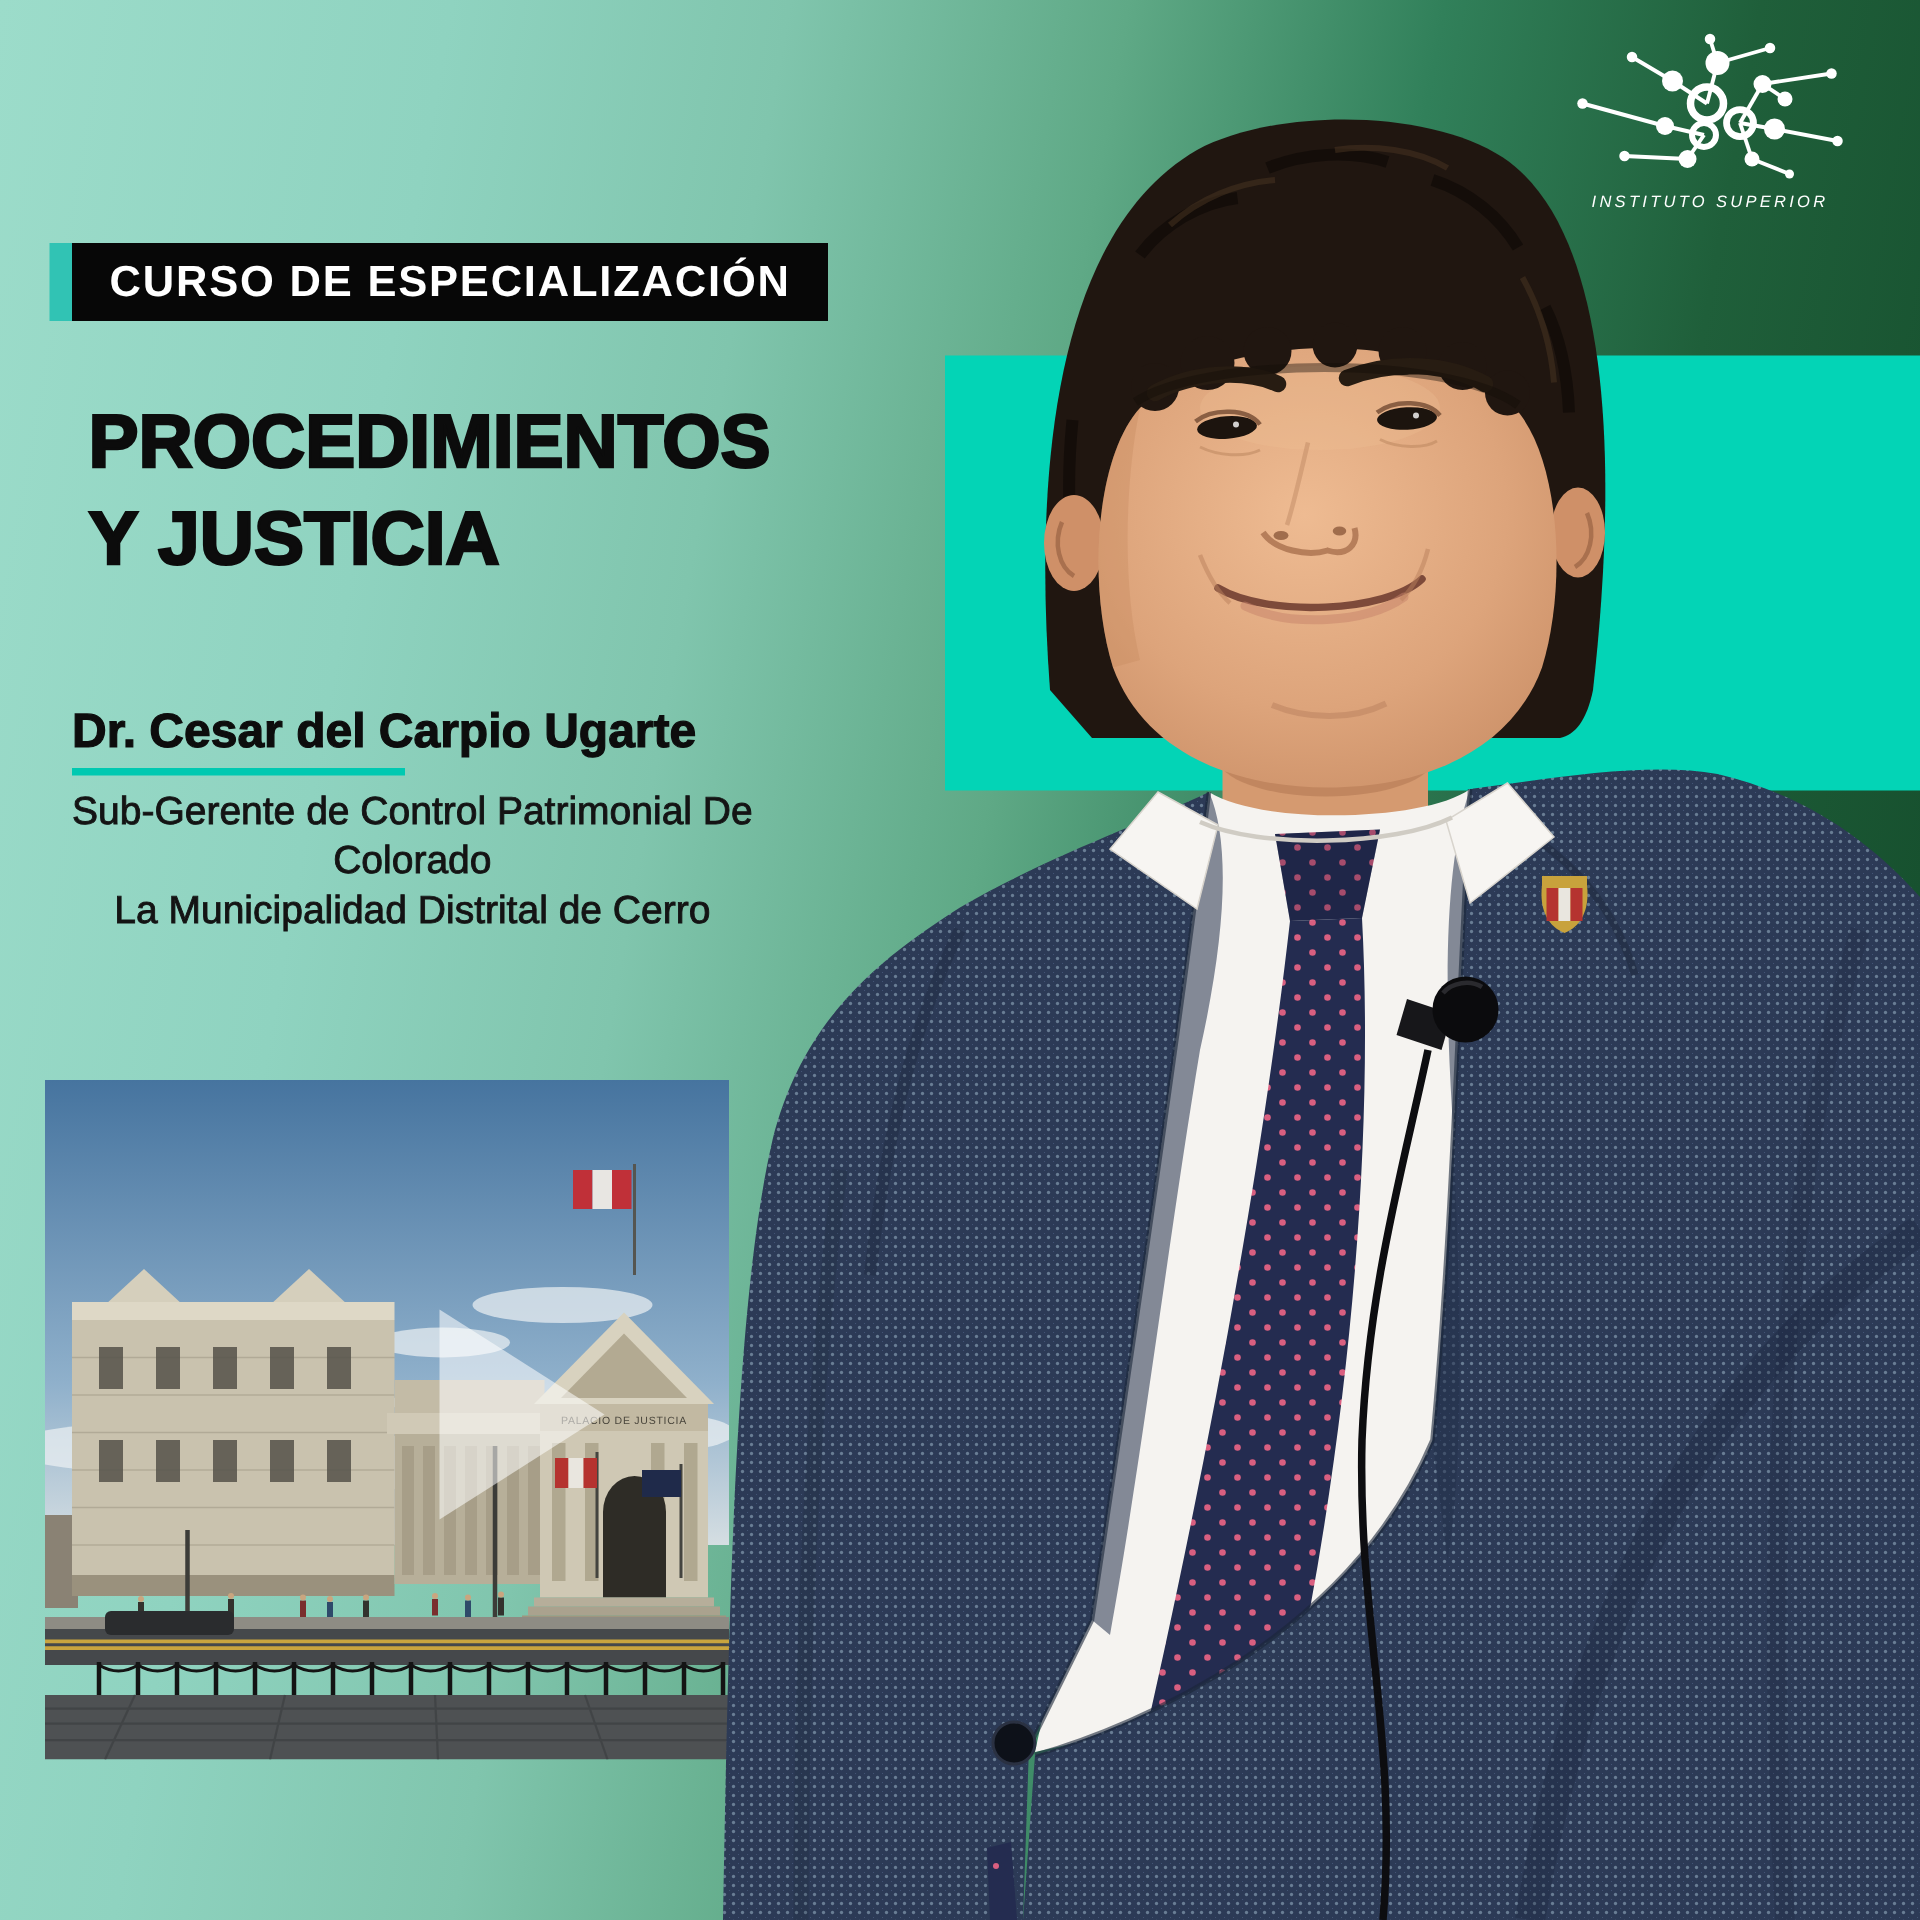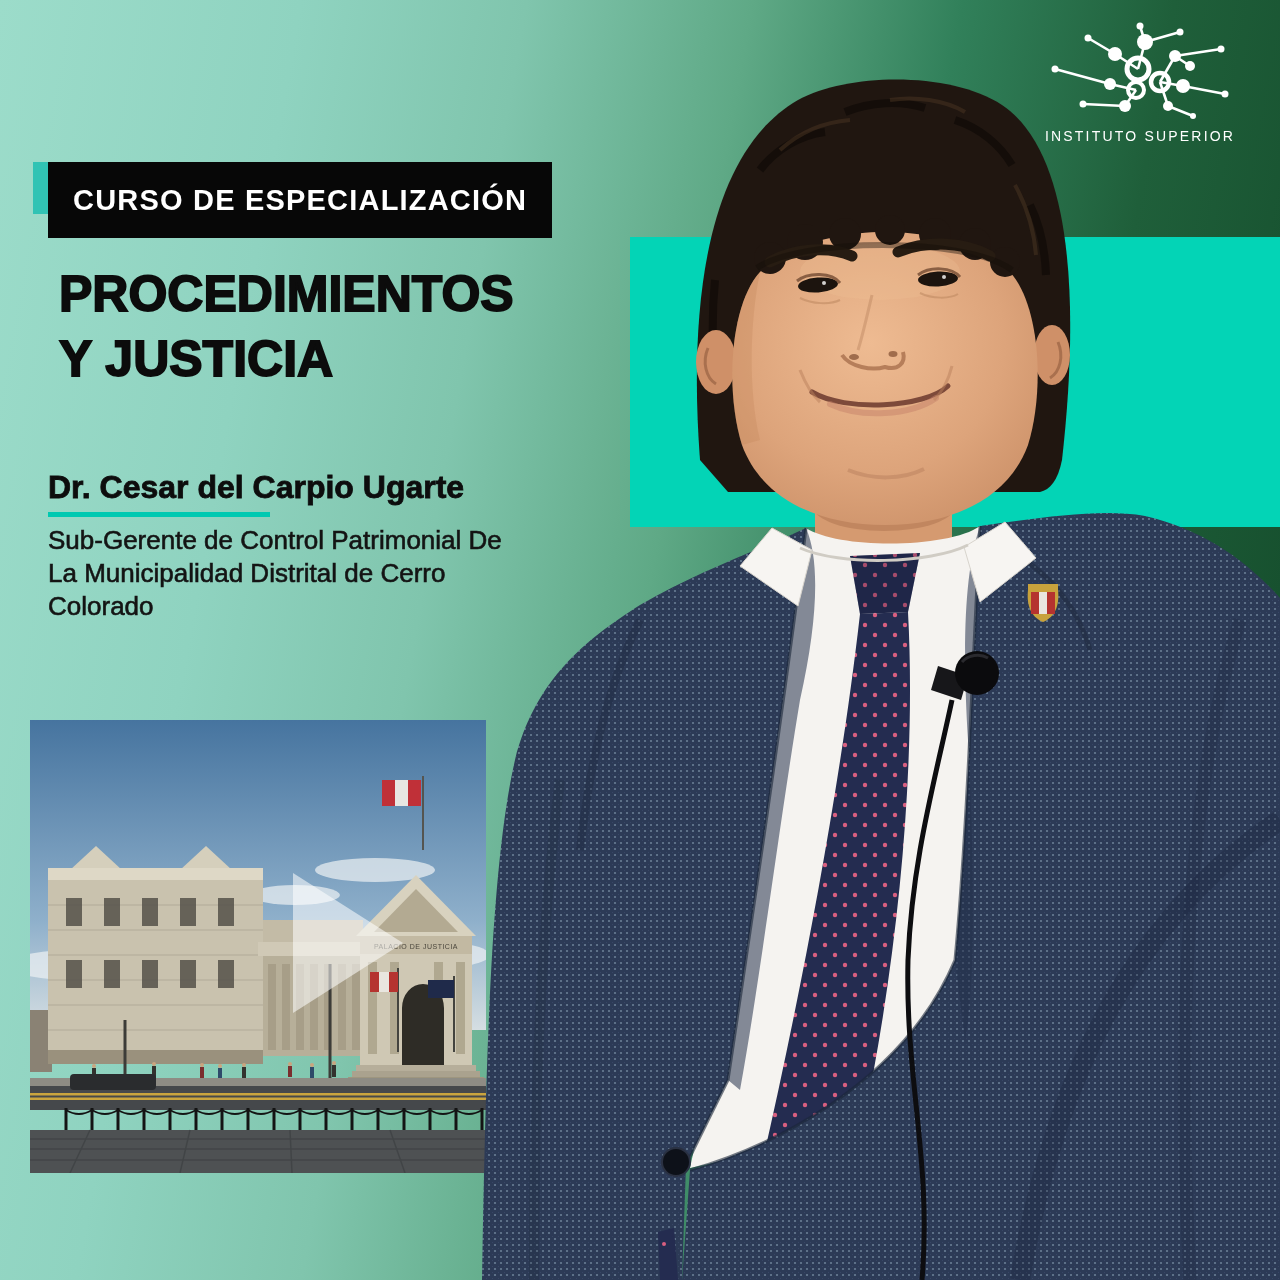--- a/index.html
+++ b/index.html
@@ -5,34 +5,34 @@
   html,body{margin:0;padding:0;background:#101010;}
   .poster{
     position:relative;width:1280px;height:1280px;overflow:hidden;
     font-family:"Liberation Sans", sans-serif;
     background:linear-gradient(100deg,#9cdcca 0%,#8fd3c0 20%,#80c5ad 35%,#5fa986 50%,#31805a 64%,#1f5f3a 78%,#17512f 92%,#154b2c 100%);
   }
   .teal-panel{position:absolute;left:630px;top:237px;width:650px;height:290px;background:#03d4b6;z-index:1;}
   
   .badge{position:absolute;left:33px;top:162px;display:flex;z-index:6;}
   .badge-accent{width:15px;height:52px;background:#31c3b4;}
-  .badge-box{background:#070707;height:52px;display:flex;align-items:center;padding:12px 25px;}
+  .badge-box{background:#070707;height:52px;display:flex;align-items:center;padding:0 25px;}
   .badge-box span{color:#ffffff;font-size:29px;font-weight:bold;letter-spacing:1.2px;white-space:nowrap;}
   
   .title{position:absolute;left:48px;top:262px;z-index:6;color:#0c0c0c;font-size:50px;font-weight:bold;line-height:65px;letter-spacing:0px;-webkit-text-stroke:1.8px #0c0c0c;}
   .title span{display:block;white-space:nowrap;margin-left:11px;}
   
   .speaker-name{position:absolute;left:48px;top:469px;z-index:6;font-size:32px;font-weight:bold;color:#0d0d0d;-webkit-text-stroke:0.8px #0d0d0d;white-space:nowrap;}
   .name-underline{position:absolute;left:48px;top:512px;width:222px;height:5px;background:#00c9b1;z-index:6;}
-  .speaker-role{position:absolute;left:48px;top:524px;z-index:6;font-size:26px;line-height:33px;color:#141414;-webkit-text-stroke:0.6px #141414;}
+  .speaker-role{position:absolute;left:48px;top:524px;z-index:6;font-size:26px;line-height:33px;color:#141414;text-align:center;-webkit-text-stroke:0.6px #141414;}
   .speaker-role span{display:block;white-space:nowrap;}
   
   .brand-logo{position:absolute;left:1025px;top:22px;width:230px;z-index:6;text-align:center;color:#ffffff;}
   .logo-wordmark{font-family:"DejaVu Serif", serif;font-size:43px;line-height:44px;letter-spacing:1px;margin-top:-6px;}
-  .logo-tagline{font-size:14px;letter-spacing:2.2px;margin-top:2px;}
+  .logo-tagline{font-size:11px;letter-spacing:2.2px;margin-top:2px;font-style:italic;}
   
   .video-thumb{position:absolute;left:30px;top:720px;width:456px;height:453px;z-index:2;}
   .video-thumb svg{display:block;}
   .play-button{position:absolute;left:263px;top:153px;width:0;height:0;
     border-left:110px solid rgba(255,255,255,0.55);
     border-top:70px solid transparent;border-bottom:70px solid transparent;}
   
   .portrait{position:absolute;left:450px;top:60px;width:830px;height:1220px;z-index:3;}
 </style>
 </head>
@@ -51,22 +51,22 @@
 
   <h1 class="title" style="margin:0">
     <span>PROCEDIMIENTOS</span>
     <span>Y JUSTICIA</span>
   </h1>
 
   <div class="speaker-name">Dr. Cesar del Carpio Ugarte</div>
   <div class="name-underline"></div>
   <div class="speaker-role">
     <span>Sub-Gerente de Control Patrimonial De</span>
+    <span>Colorado</span>
     <span>La Municipalidad Distrital de Cerro</span>
-    <span>Colorado</span>
   </div>
 
   <div class="brand-logo">
     <svg width="230" height="100" viewBox="0 0 230 100">
       <g stroke="#ffffff" stroke-width="2.6" fill="none">
         <line x1="90" y1="32" x2="63" y2="16"></line>
           <line x1="120" y1="20" x2="115" y2="4"></line>
         <line x1="120" y1="20" x2="155" y2="10"></line>
           <line x1="150" y1="34" x2="196" y2="27"></line>
         <line x1="158" y1="64" x2="200" y2="72"></line>

